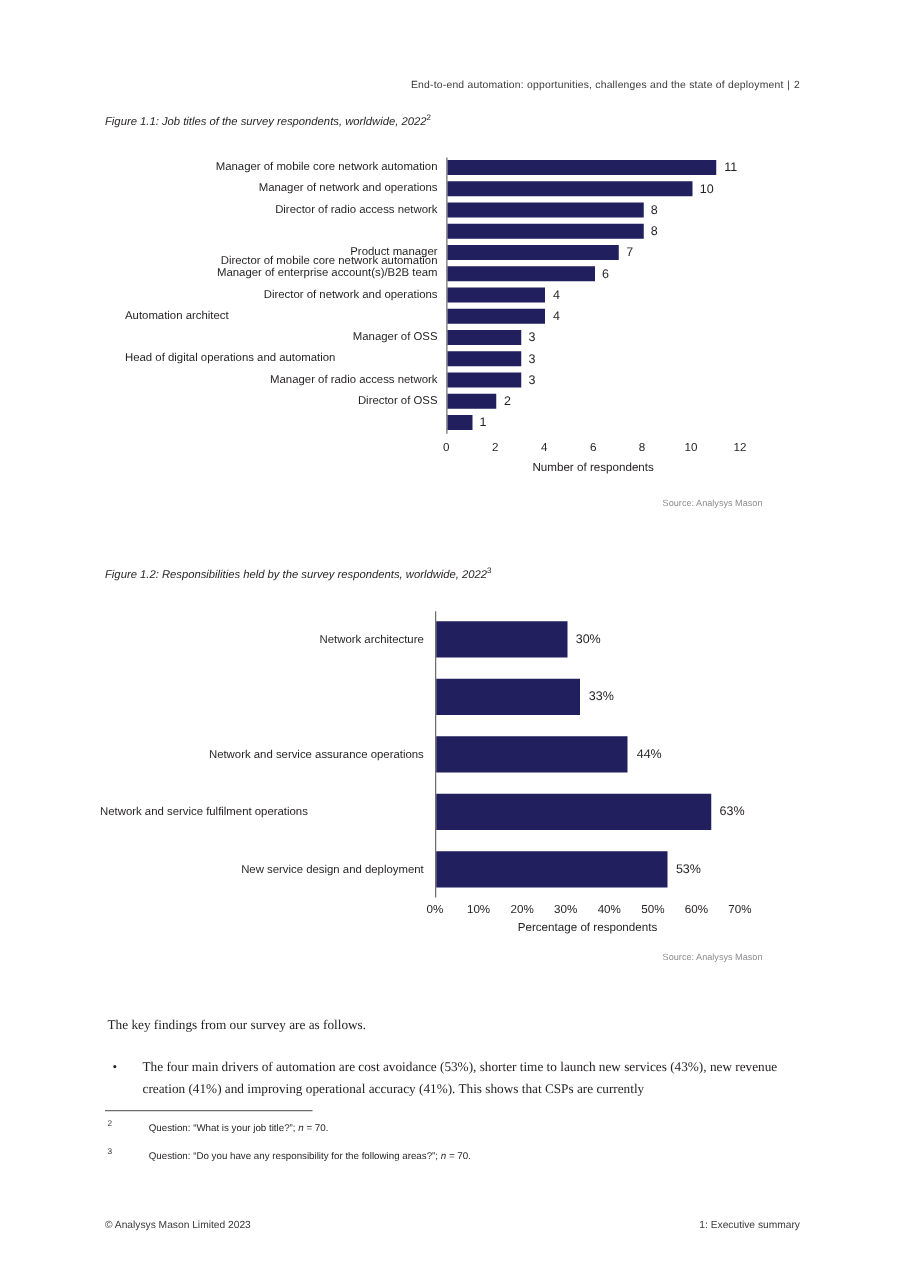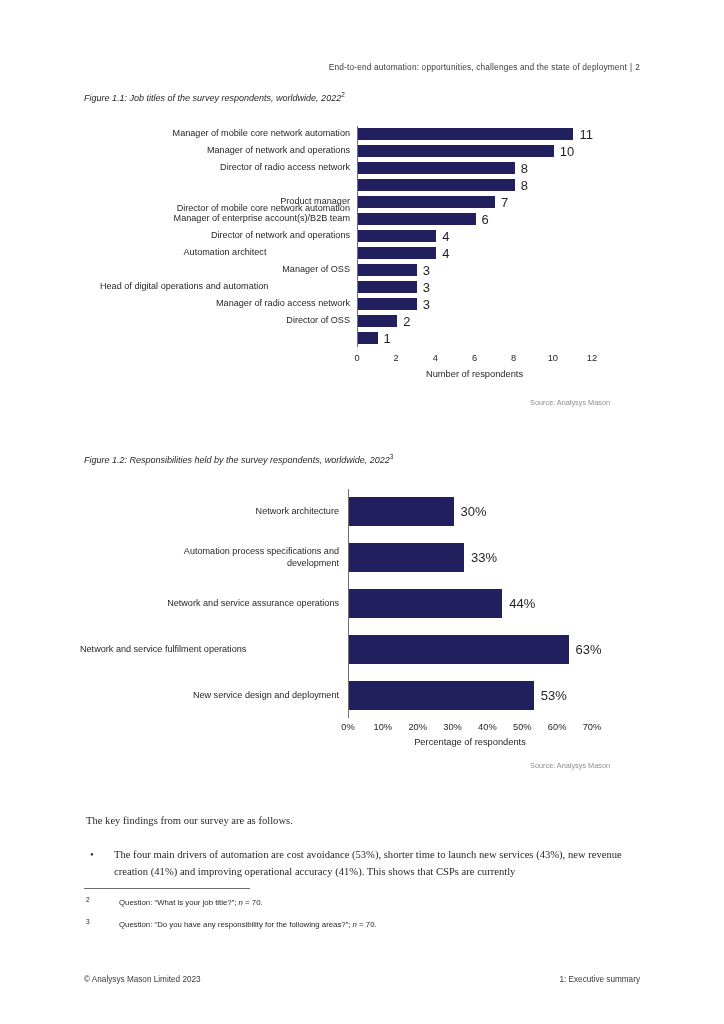--- a/index.html
+++ b/index.html
@@ -64,21 +64,21 @@
     color: #231f20;
     line-height: 1.22;
     white-space: pre-line;
   }
   .bar {
     position: absolute;
     background: #221f5e;
   }
   .bar-value {
     position: absolute;
-    font-size: 13px;
+    font-size: 10px;
     color: #231f20;
     white-space: nowrap;
   }
   .axis-line {
     position: absolute;
     background: #6f6f73;
     width: 1px;
   }
   .tick-label {
     position: absolute;
@@ -192,21 +192,21 @@
       <div class="bar-value" style="left: 520.667px; top: 179px; height: 12px; display: flex; align-items: center;">8</div>
       <div class="cat-label" style="left: 100px; width: 250px; top: 196px; height: 12px; display: flex; align-items: center; justify-content: flex-end;"><span style="text-align: right; white-space: pre-line;">Product manager</span></div>
       <div class="bar" style="left: 358px; top: 196px; width: 137.083px; height: 12px; background: rgb(34, 31, 94);"></div>
       <div class="bar-value" style="left: 501.083px; top: 196px; height: 12px; display: flex; align-items: center;">7</div>
       <div class="cat-label" style="left: 100px; width: 250px; top: 213px; height: 12px; display: flex; align-items: center; justify-content: flex-end;"><span style="text-align: right; white-space: pre-line;">Manager of enterprise account(s)/B2B team</span></div>
       <div class="bar" style="left: 358px; top: 213px; width: 117.5px; height: 12px; background: rgb(34, 31, 94);"></div>
       <div class="bar-value" style="left: 481.5px; top: 213px; height: 12px; display: flex; align-items: center;">6</div>
       <div class="cat-label" style="left: 100px; width: 250px; top: 230px; height: 12px; display: flex; align-items: center; justify-content: flex-end;"><span style="text-align: right; white-space: pre-line; margin-left: 41px;">Director of network and operations</span></div>
       <div class="bar" style="left: 358px; top: 230px; width: 78.3333px; height: 12px; background: rgb(34, 31, 94);"></div>
       <div class="bar-value" style="left: 442.333px; top: 230px; height: 12px; display: flex; align-items: center;">4</div>
-      <div class="cat-label" style="left: 100px; width: 250px; top: 247px; height: 12px; display: flex; align-items: center; justify-content: center;"><span style="text-align: right; white-space: pre-line;">Automation architect</span></div>
+      <div class="cat-label" style="left: 100px; width: 250px; top: 247px; height: 12px; display: flex; align-items: center; justify-content: flex-start;"><span style="text-align: right; white-space: pre-line;">Automation architect</span></div>
       <div class="bar" style="left: 358px; top: 247px; width: 78.3333px; height: 12px; background: rgb(34, 31, 94);"></div>
       <div class="bar-value" style="left: 442.333px; top: 247px; height: 12px; display: flex; align-items: center;">4</div>
       <div class="cat-label" style="left: 100px; width: 250px; top: 264px; height: 12px; display: flex; align-items: center; justify-content: flex-end;"><span style="text-align: right; white-space: pre-line;">Manager of OSS</span></div>
       <div class="bar" style="left: 358px; top: 264px; width: 58.75px; height: 12px; background: rgb(34, 31, 94);"></div>
       <div class="bar-value" style="left: 422.75px; top: 264px; height: 12px; display: flex; align-items: center;">3</div>
       <div class="cat-label" style="left: 100px; width: 250px; top: 281px; height: 12px; display: flex; align-items: center; justify-content: flex-start;"><span style="text-align: right; white-space: pre-line;">Head of digital operations and automation</span></div>
       <div class="bar" style="left: 358px; top: 281px; width: 58.75px; height: 12px; background: rgb(34, 31, 94);"></div>
       <div class="bar-value" style="left: 422.75px; top: 281px; height: 12px; display: flex; align-items: center;">3</div>
       <div class="cat-label" style="left: 100px; width: 250px; top: 298px; height: 12px; display: flex; align-items: center; justify-content: flex-end;"><span style="text-align: right; white-space: pre-line;">Manager of radio access network</span></div>
       <div class="bar" style="left: 358px; top: 298px; width: 58.75px; height: 12px; background: rgb(34, 31, 94);"></div>
@@ -230,22 +230,20 @@
 
   <div class="fig-caption" style="top:453px;">
     <span>Figure 1.2: Responsibilities held by the survey respondents, worldwide, 2022</span><sup>3</sup>
   </div>
 
   <div class="chart" id="chart2" style="left:0px; top:0px; width:724px; height:1024px; pointer-events:none;">
       <div class="axis-line" style="left: 348px; top: 489px; height: 229px;"></div>
       <div class="cat-label" style="left: 80px; width: 259px; top: 497px; height: 29px; display: flex; align-items: center; justify-content: flex-end;"><span style="text-align: right; white-space: pre-line;">Network architecture</span></div>
       <div class="bar" style="left: 349px; top: 497px; width: 104.571px; height: 29px; background: rgb(34, 31, 94);"></div>
       <div class="bar-value" style="left: 460.571px; top: 497px; height: 29px; display: flex; align-items: center;">30%</div>
-      <div class="cat-label" style="left: 80px; width: 259px; top: 543px; height: 29px; display: flex; align-items: center; justify-content: flex-end;"><span style="text-align: right; white-space: pre-line;">Automation process specifications and
-development</span></div>
       <div class="bar" style="left: 349px; top: 543px; width: 115.029px; height: 29px; background: rgb(34, 31, 94);"></div>
       <div class="bar-value" style="left: 471.029px; top: 543px; height: 29px; display: flex; align-items: center;">33%</div>
       <div class="cat-label" style="left: 80px; width: 259px; top: 589px; height: 29px; display: flex; align-items: center; justify-content: flex-end;"><span style="text-align: right; white-space: pre-line;">Network and service assurance operations</span></div>
       <div class="bar" style="left: 349px; top: 589px; width: 153.371px; height: 29px; background: rgb(34, 31, 94);"></div>
       <div class="bar-value" style="left: 509.371px; top: 589px; height: 29px; display: flex; align-items: center;">44%</div>
       <div class="cat-label" style="left: 80px; width: 259px; top: 635px; height: 29px; display: flex; align-items: center; justify-content: flex-start;"><span style="text-align: right; white-space: pre-line;">Network and service fulfilment operations</span></div>
       <div class="bar" style="left: 349px; top: 635px; width: 219.6px; height: 29px; background: rgb(34, 31, 94);"></div>
       <div class="bar-value" style="left: 575.6px; top: 635px; height: 29px; display: flex; align-items: center;">63%</div>
       <div class="cat-label" style="left: 80px; width: 259px; top: 681px; height: 29px; display: flex; align-items: center; justify-content: flex-end;"><span style="text-align: right; white-space: pre-line;">New service design and deployment</span></div>
       <div class="bar" style="left: 349px; top: 681px; width: 184.743px; height: 29px; background: rgb(34, 31, 94);"></div>

